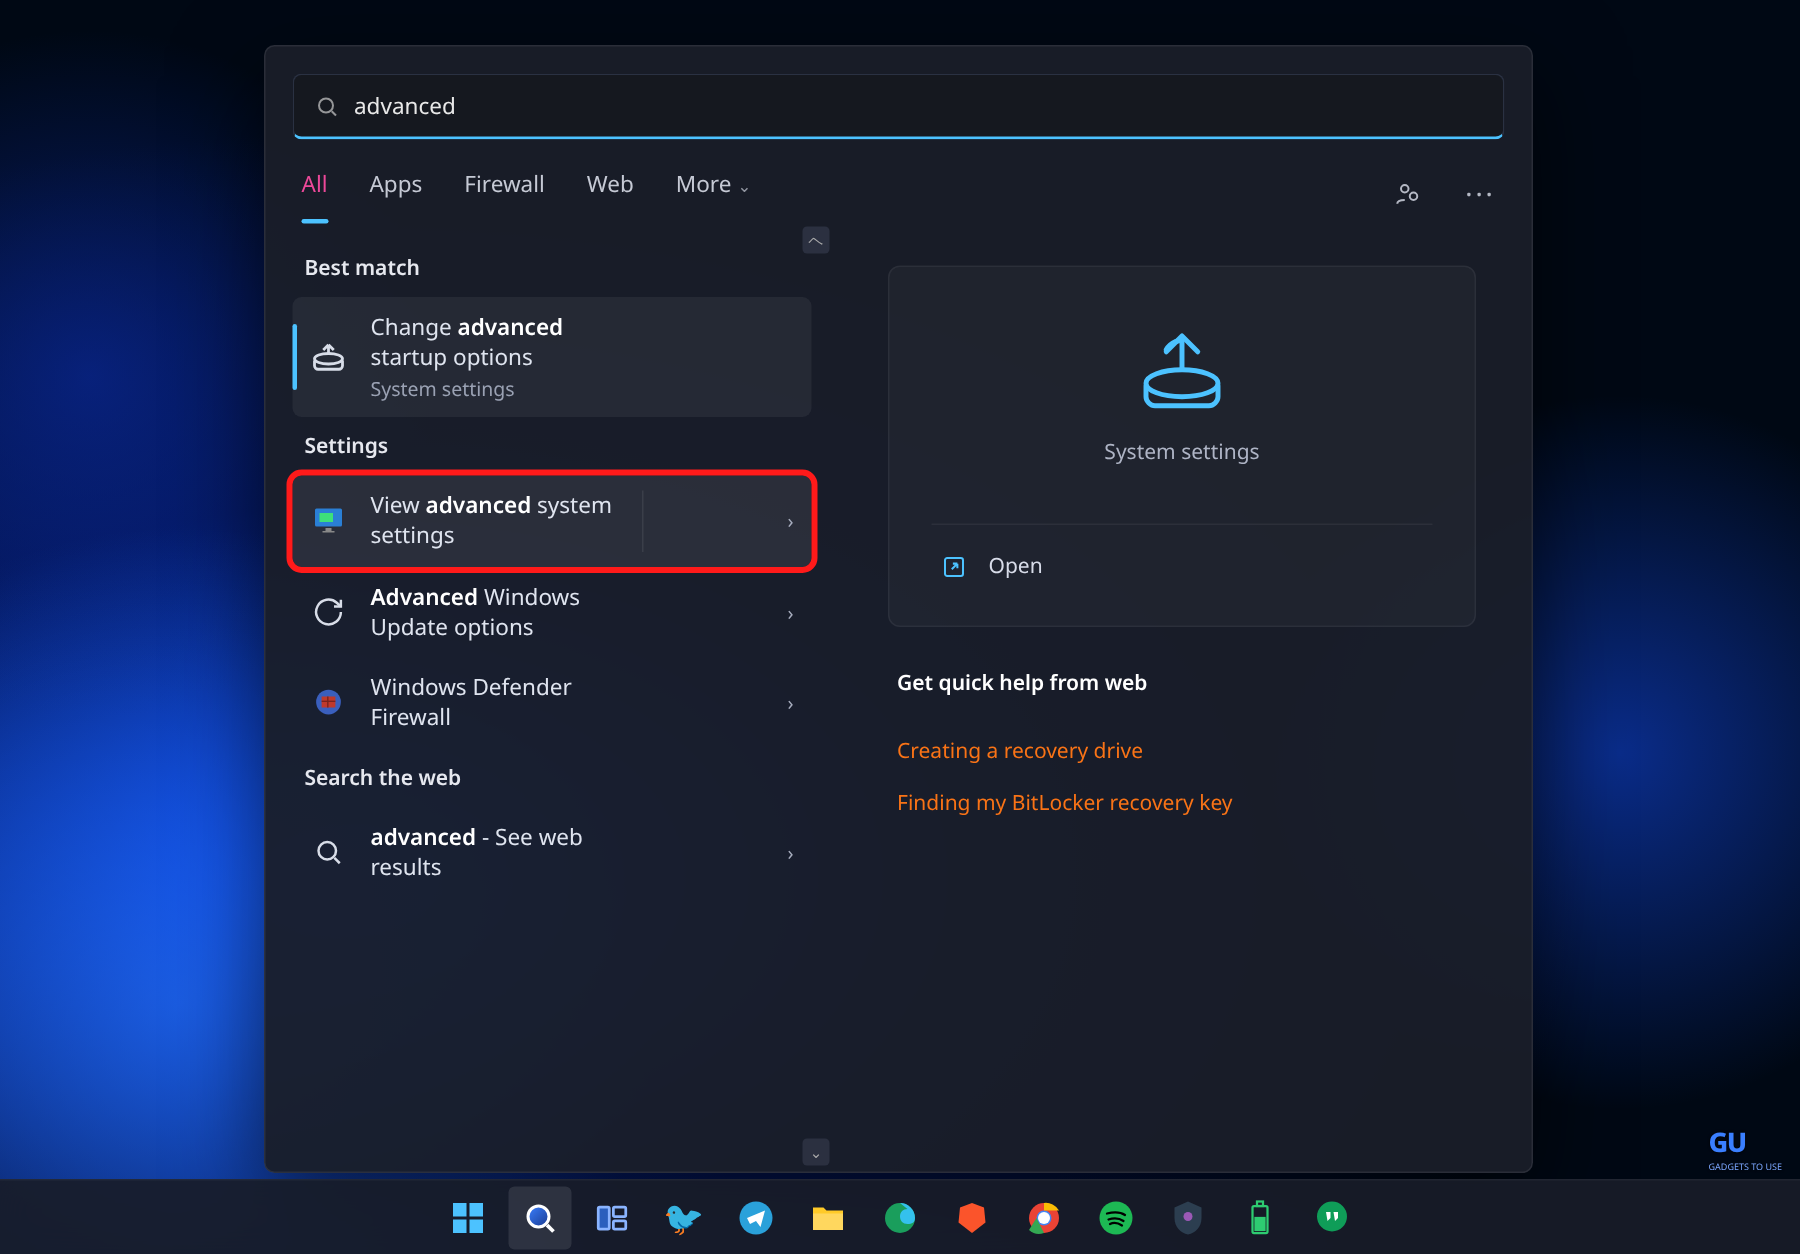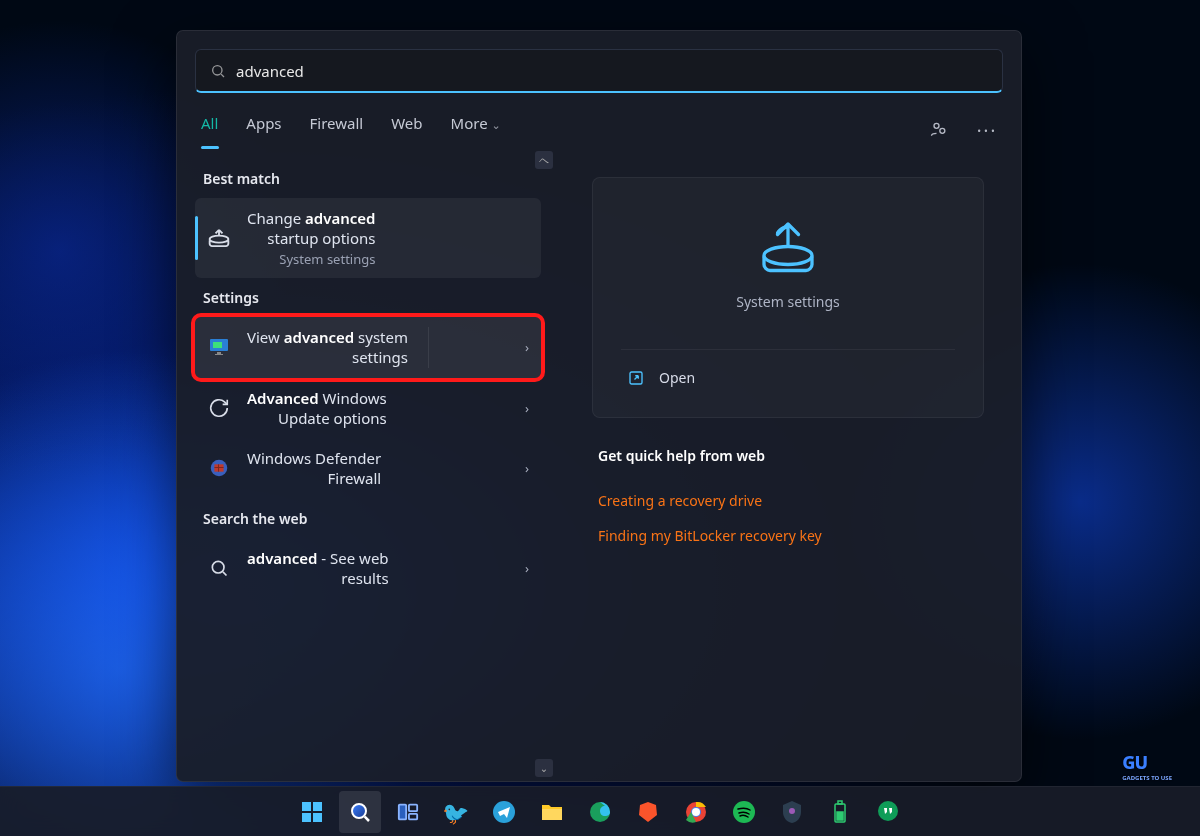--- a/index.html
+++ b/index.html
@@ -55,21 +55,21 @@
 }
 .tabs-row {
   display: flex;
   align-items: center;
   padding: 20px 24px 0 24px;
   gap: 28px;
   color: #c5c9d4;
   font-size: 15px;
 }
 .tab { position: relative; cursor: pointer; padding-bottom: 14px; }
-.tab.active { color: #14b8a6; }
+.tab.active { color: #ec4899; }
 .tab.active::after {
   content: "";
   position: absolute;
   left: 0;
   bottom: -2px;
   width: 18px;
   height: 3px;
   background: #4cc2ff;
   border-radius: 2px;
 }
@@ -110,21 +110,20 @@
 }
 .result-item {
   display: flex;
   align-items: center;
   gap: 14px;
   padding: 10px 12px 10px 10px;
   border-radius: 6px;
   cursor: pointer;
   position: relative;
   margin-right: 14px;
-  text-align: right;
 }
 .result-item.selected {
   background: rgba(255,255,255,0.06);
 }
 .result-item.selected::before {
   content: "";
   position: absolute;
   left: 0;
   top: 18px;
   bottom: 18px;
@@ -228,29 +227,29 @@
   display: flex;
   align-items: center;
   justify-content: center;
   border-radius: 4px;
   cursor: pointer;
   font-size: 22px;
 }
 .tb-item.active { background: rgba(255,255,255,0.1); }
 .watermark {
   position: absolute;
-  right: 28px;
+  right: 12px;
   bottom: 54px;
   font-size: 18px;
   font-weight: 800;
   color: #3a7fff;
   letter-spacing: -1px;
   text-shadow: 0 0 2px #000;
 }
-.watermark .sub { font-size: 6px; color:#7aa6ff; letter-spacing:0; display:block; text-align:right; font-weight:700;}
+.watermark .sub { font-size: 6px; color:#7aa6ff; letter-spacing:0; display:block; text-align:right; font-weight:400;}
 </style>
 </head>
 <body>
 
 <div class="bg-flower"></div>
 
 <div class="search-panel">
 
   <div class="search-box">
     <svg viewBox="0 0 24 24" fill="none" stroke="#ccc" stroke-width="2">

